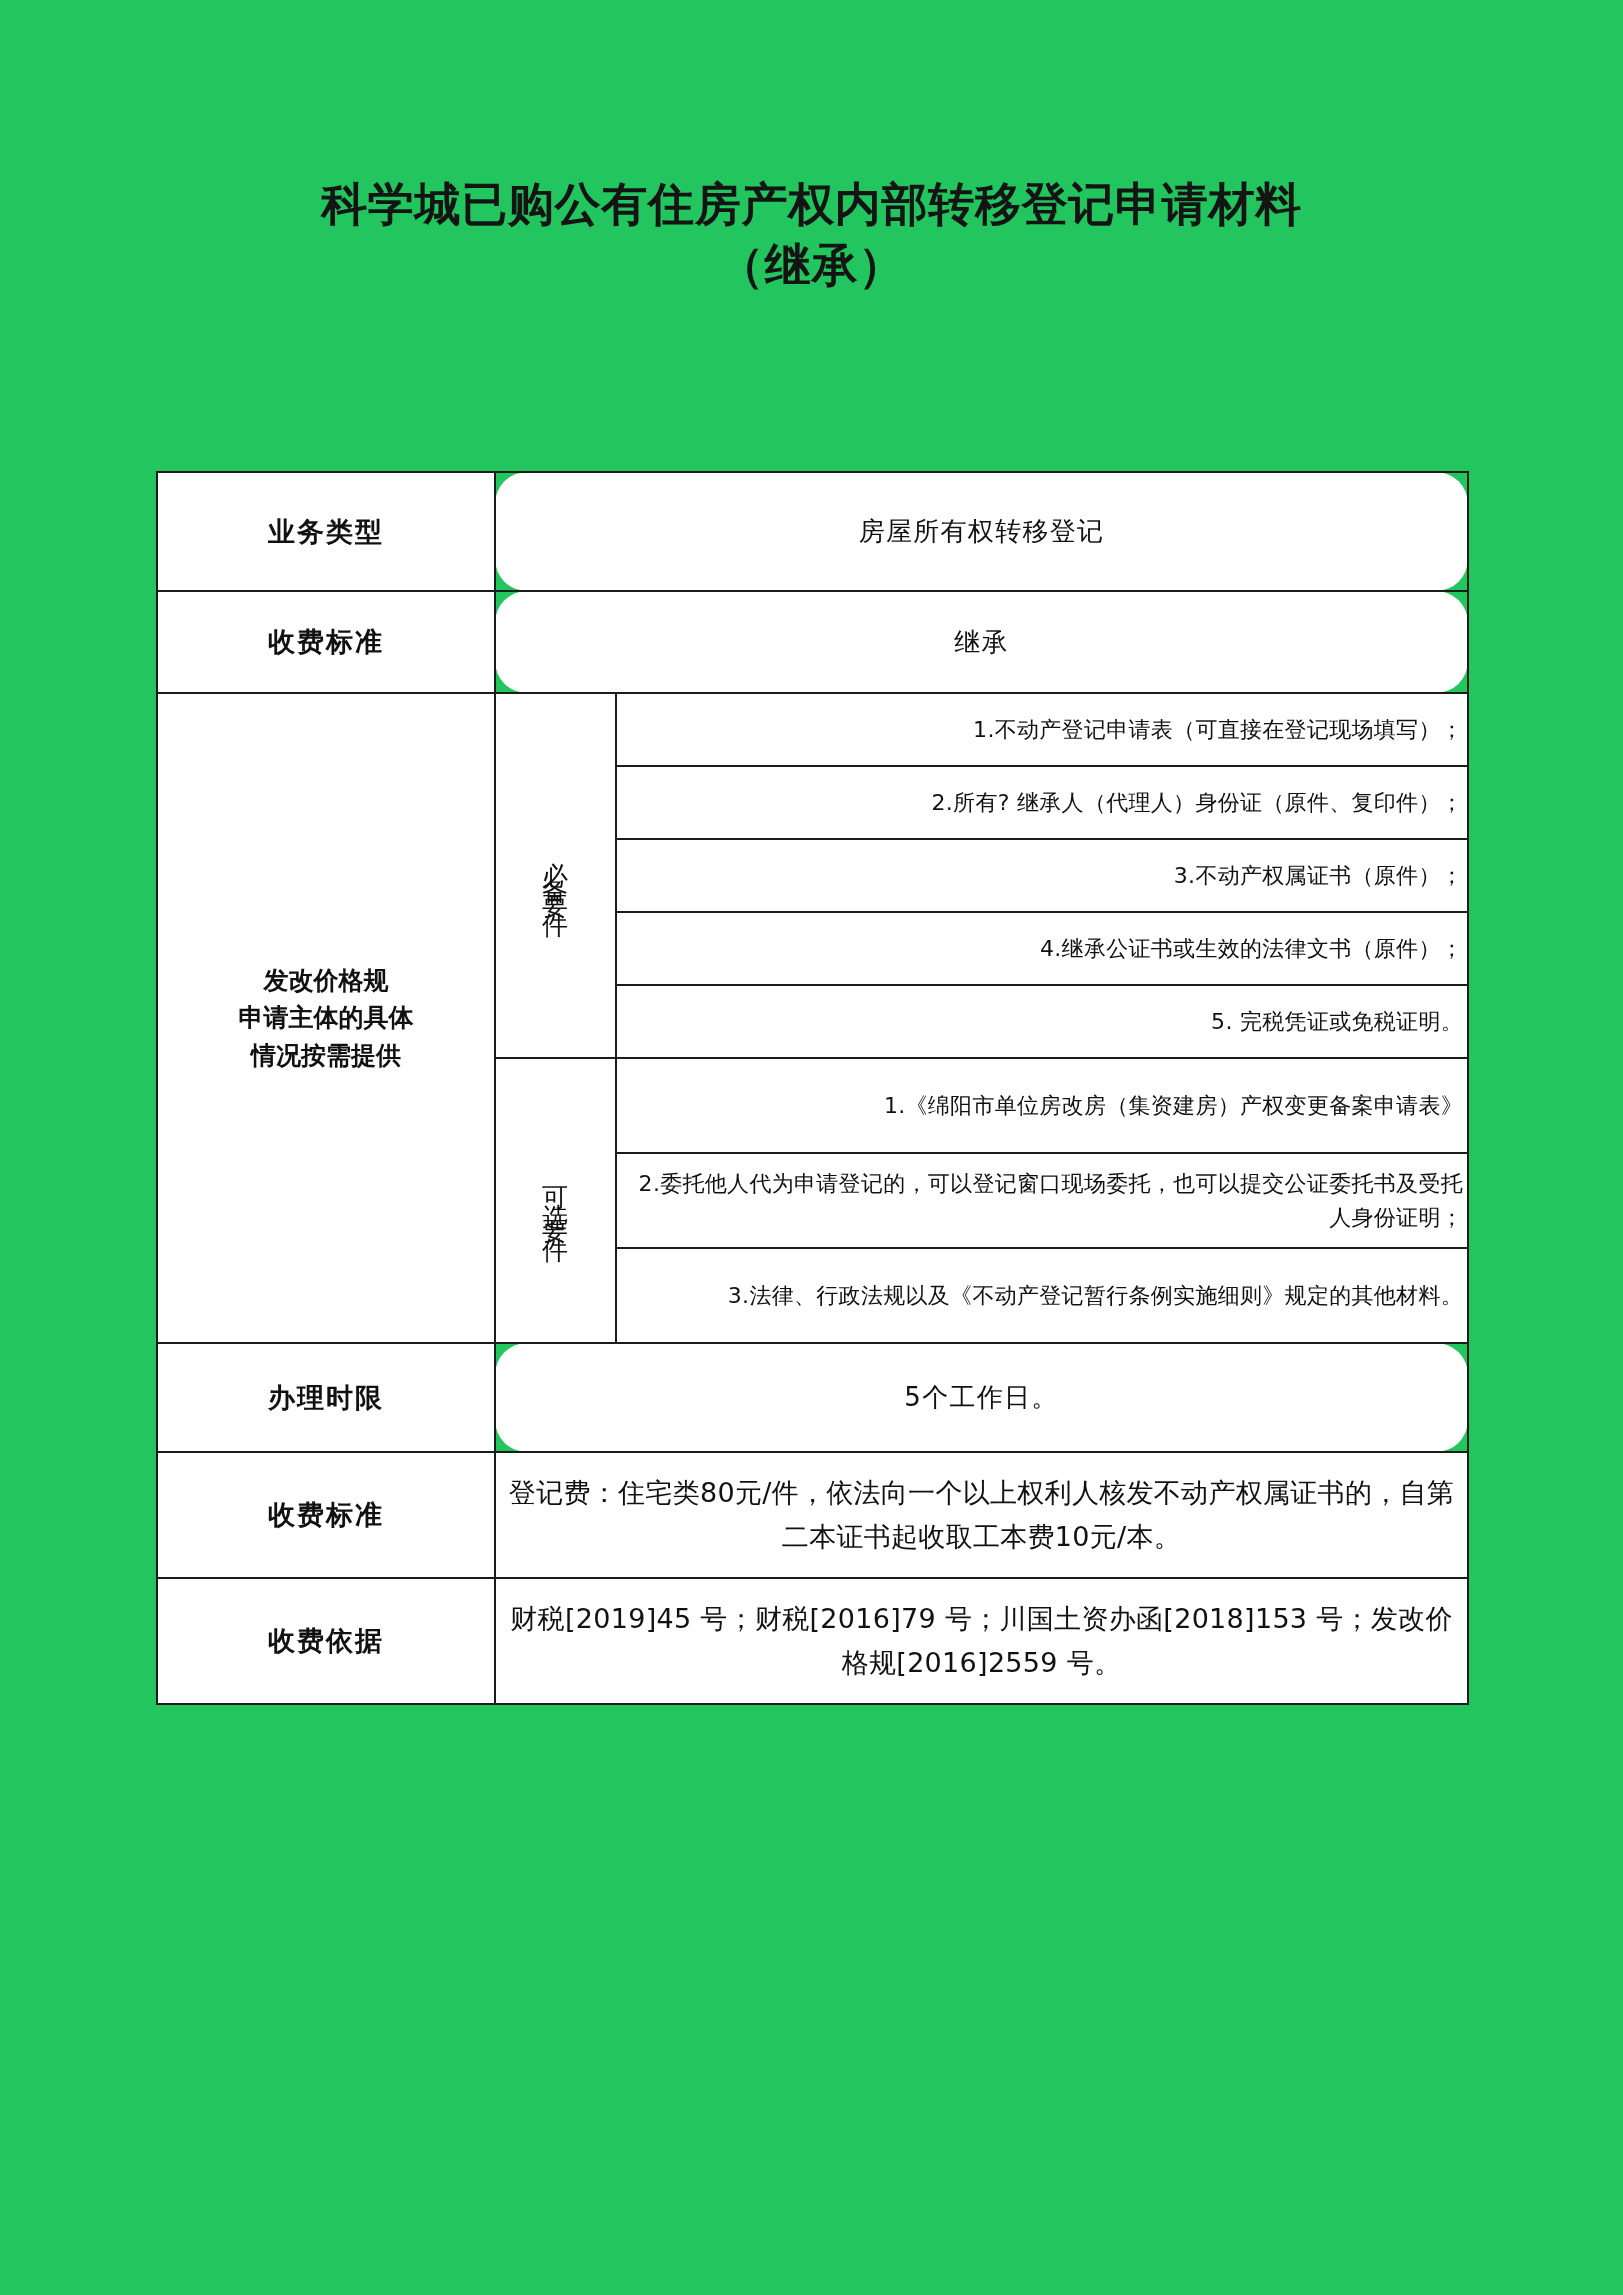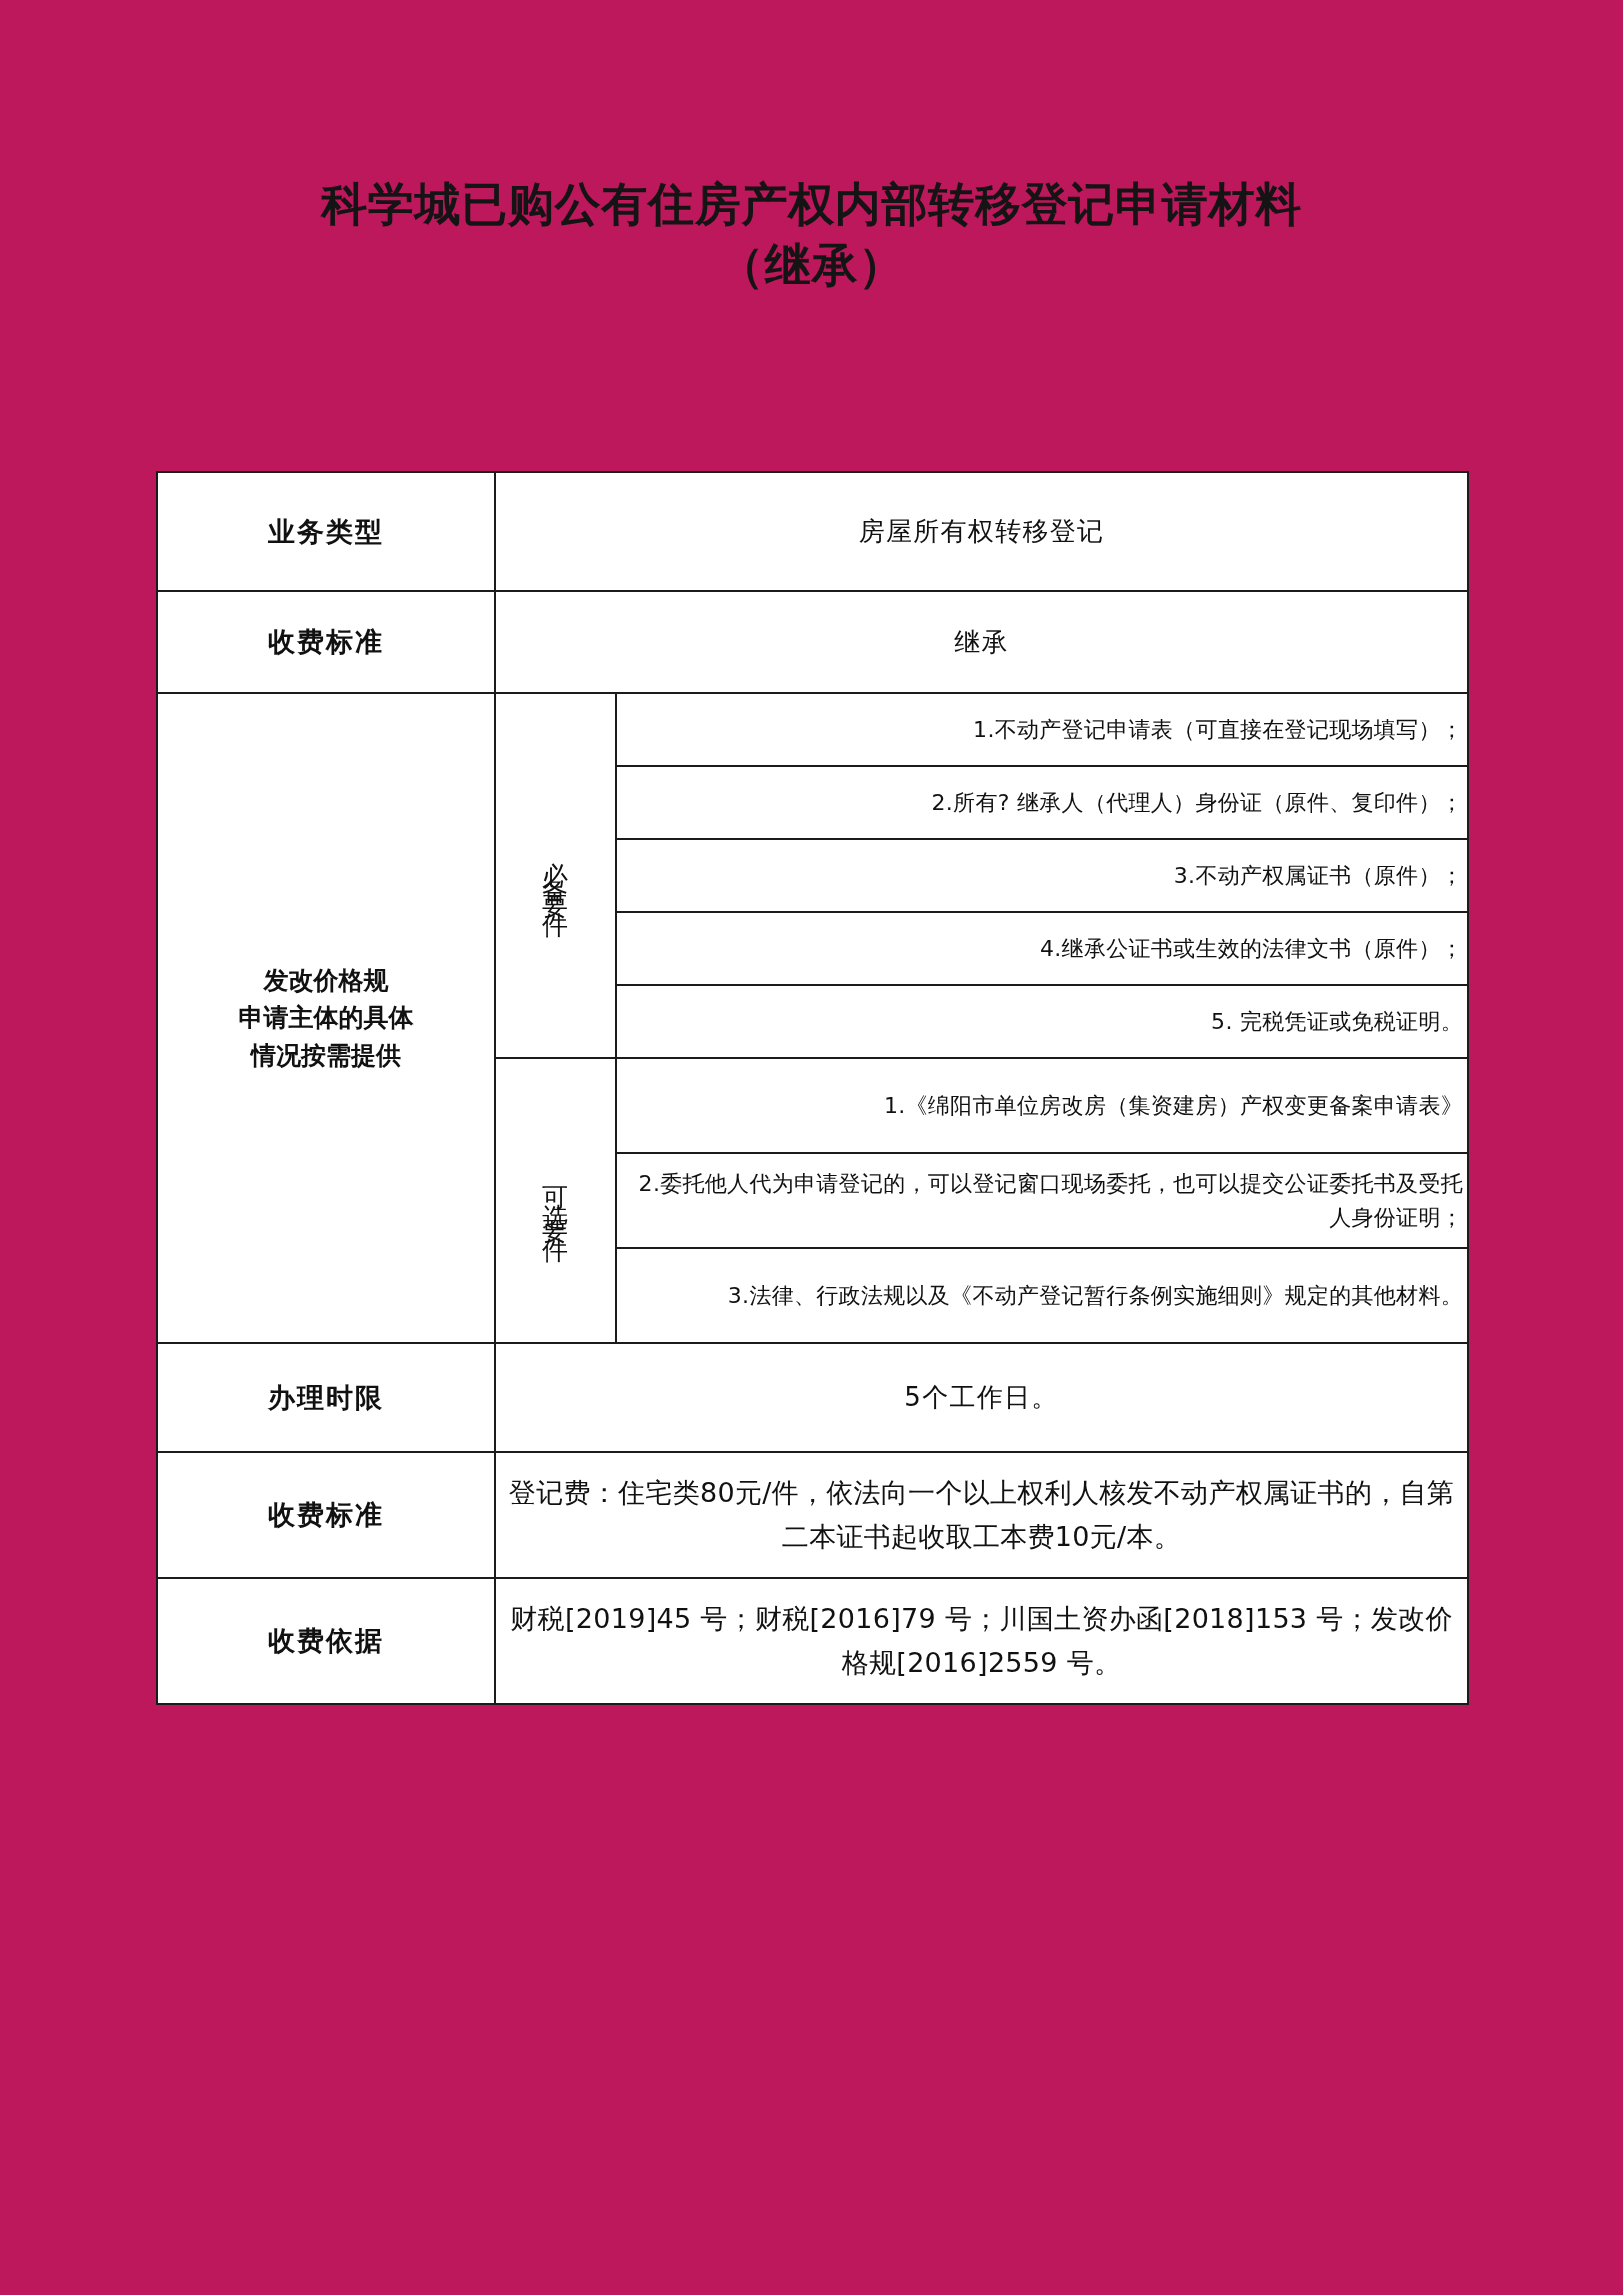--- a/index.html
+++ b/index.html
@@ -12,21 +12,21 @@
     width: 1623px;
     height: 2295px;
     font-family: "DejaVu Sans", "Liberation Sans", sans-serif;
     color: #1a1a1a;
     position: relative;
     overflow: hidden;
   }
   .page {
     position: absolute;
     inset: 0;
-    background: #be185d;
+    background: #22c55e;
   }
 
   
   .doc-title {
     position: absolute;
     left: 0;
     top: 175px;
     width: 1623px;
     text-align: center;
     font-family: "DejaVu Serif", "Liberation Serif", serif;
@@ -97,20 +97,21 @@
   }
 
   
   .val-center {
     text-align: center;
     font-size: 26px;
     letter-spacing: 1.3px;
     padding: 22px 13px;
     color: #111111;
     line-height: 1.5;
+    border-radius: 32px;
   }
   .val-item {
     text-align: right;
     font-size: 22px;
     line-height: 1.52;
     padding: 17px 14.4px 17px 11.8px;
     color: #111111;
     letter-spacing: 0.3px;
   }
   .val-block {

